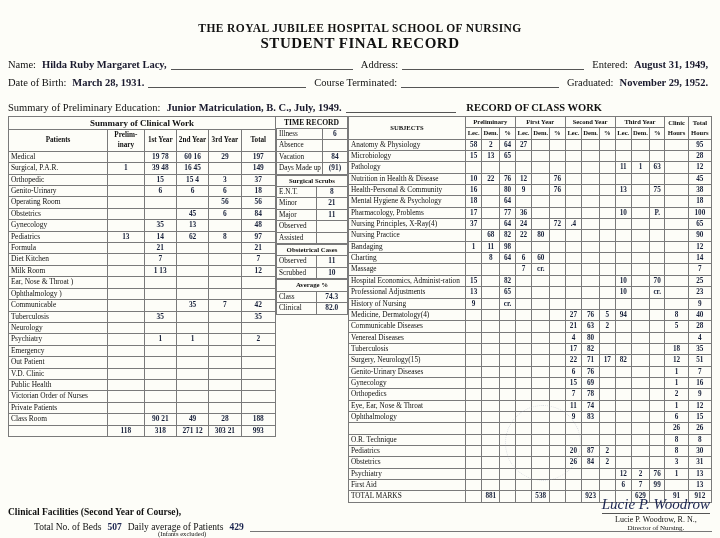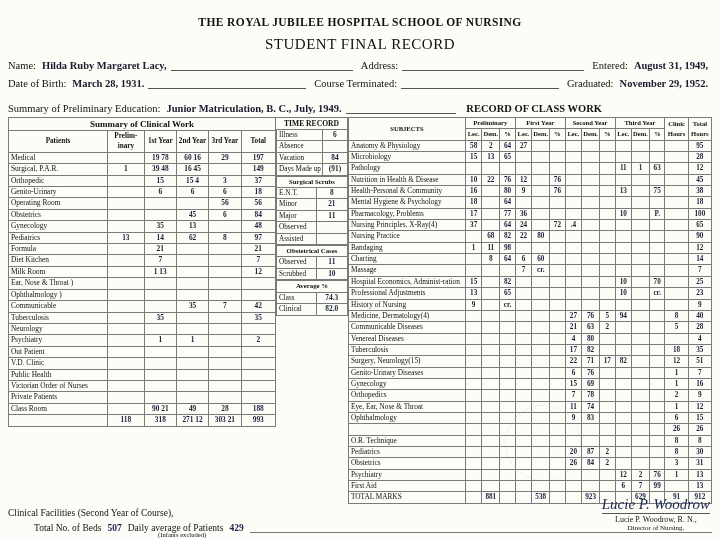--- a/index.html
+++ b/index.html
@@ -3,25 +3,25 @@
 <meta charset="utf-8">
 <style>
   html,body{margin:0;padding:0;}
   body{
     width:720px;height:538px;
     background:#fdfdf8;
     font-family:"Liberation Serif", serif;
     color:#111;
     overflow:hidden;
   }
-  .page{position:relative;width:720px;height:538px;box-sizing:border-box;padding:16px 8px 0 8px;}
+  .page{position:relative;width:720px;height:538px;box-sizing:border-box;padding:22px 8px 0 8px;}
 
   .hdr{text-align:center;}
   .hdr .l1{font-size:11.5px;letter-spacing:.4px;font-weight:bold;}
-  .hdr .l2{font-size:15px;font-weight:normal;letter-spacing:.5px;margin-top:8px;}
+  .hdr .l2{font-size:15px;font-weight:bold;letter-spacing:.5px;margin-top:1px;}
 
   
   .idrow{display:flex;align-items:flex-end;font-size:10.5px;margin-top:5px;}
   .idlabel{white-space:nowrap;padding-right:4px;}
   .idval{
     font-family:"Liberation Serif", serif;
     color:#1a1a2e;
     white-space:nowrap;padding:0 4px 0 2px;
     font-weight:bold;
   }
@@ -268,20 +268,28 @@
               <td class="num"></td>
               <td class="num"></td>
             </tr>
             <tr>
               <td class="lab">Psychiatry</td>
               <td class="num"></td>
               <td class="num"> 1</td>
               <td class="num"> 1</td>
               <td class="num"></td>
               <td class="num">2</td>
+            </tr>
+            <tr>
+              <td class="lab">Emergency</td>
+              <td class="num"></td>
+              <td class="num"></td>
+              <td class="num"></td>
+              <td class="num"></td>
+              <td class="num"></td>
             </tr>
             <tr>
               <td class="lab">Out Patient</td>
               <td class="num"></td>
               <td class="num"></td>
               <td class="num"></td>
               <td class="num"></td>
               <td class="num"></td>
             </tr>
             <tr>
@@ -1021,21 +1029,21 @@
               <td class="n"></td>
               <td class="n">91</td>
               <td class="n">912</td>
             </tr>
           </tbody>
       </table>
     </div>
   </div>
 
   <div class="footer">
-    <div style="font-weight:normal;font-size:9.5px">Clinical Facilities (Second Year of Course),</div>
+    <div style="font-weight:bold;font-size:9.5px">Clinical Facilities (Second Year of Course),</div>
     <div class="frow" style="padding-left:26px">
       <span class="lb">Total No. of Beds</span>
       <span class="vv">507</span>
       <span class="lb">Daily average of Patients</span>
       <span class="vv">429</span>
       <span class="underline"></span>
     </div>
     <div class="small" style="padding-left:150px;margin-top:-2px">(Infants excluded)</div>
     <div id="fac-rows">
         <div class="frow" style="padding-left: 26px;">

